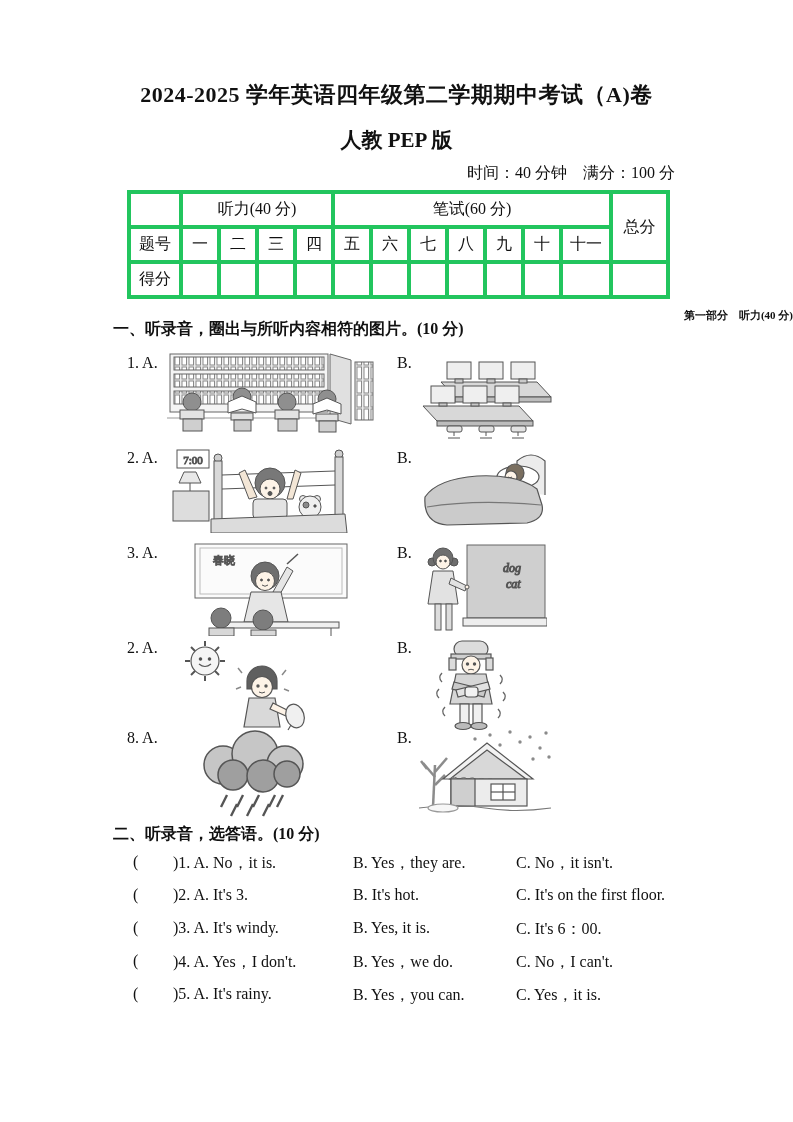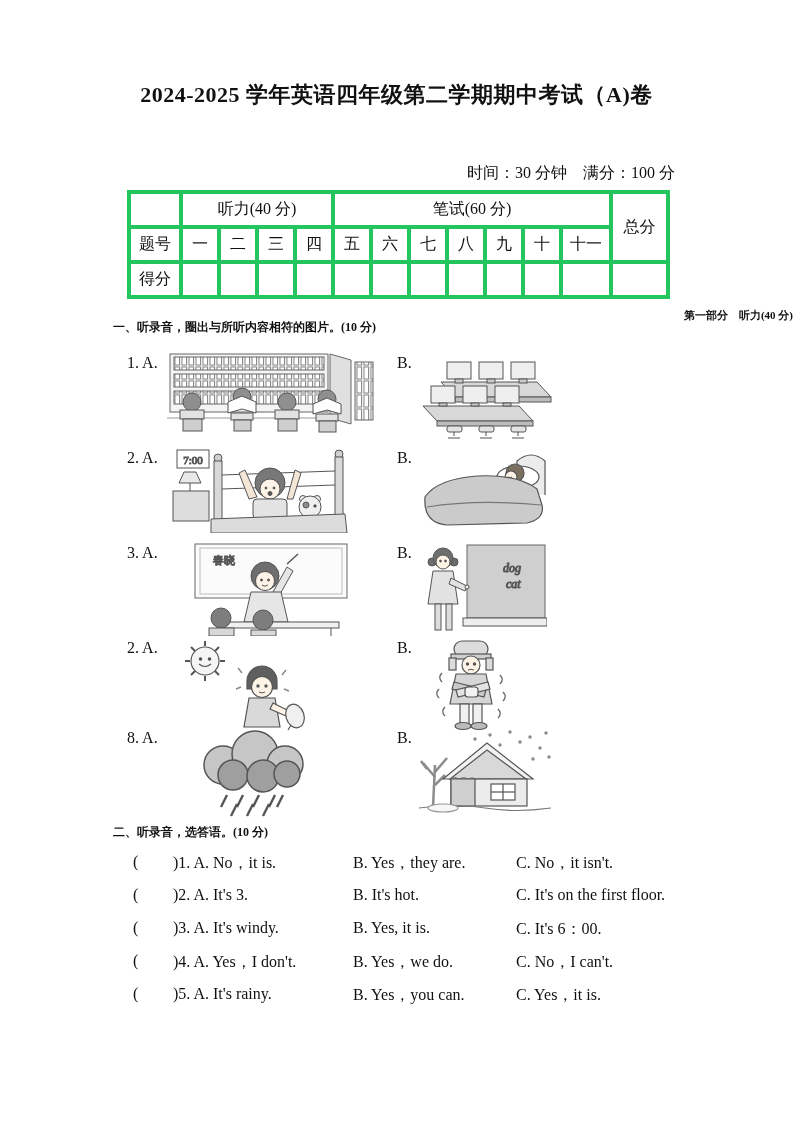--- a/index.html
+++ b/index.html
@@ -9,42 +9,43 @@
          font-size:22px;font-weight:bold;margin:0;letter-spacing:.5px;}
   .subtitle{position:absolute;top:126px;left:0;width:100%;text-align:center;
             font-size:21px;font-weight:bold;margin:0;}
   .info{position:absolute;top:163px;right:118px;font-size:16px;}
   table.score{position:absolute;top:190px;left:127px;border-collapse:collapse;
               table-layout:fixed;font-size:16px;}
   table.score td{border:4px solid #22c55e;height:31px;text-align:center;padding:0;
                  overflow:hidden;white-space:nowrap;}
   .part-heading{position:absolute;top:308px;left:0;width:100%;text-align:right;
                 font-size:11px;font-weight:bold;}
-  .sec-heading{position:absolute;left:113px;font-size:12px;font-weight:bold;}
+  .sec-heading{position:absolute;left:113px;font-size:16px;font-weight:bold;}
   .sec1{top:319px;}
   .sec2{top:824px;}
   .item{position:absolute;left:127px;width:580px;height:95px;}
   .opt-label{position:absolute;font-size:16px;top:2px;}
   .lblA{left:0;}
   .lblB{left:270px;}
   .imgA{position:absolute;left:40px;top:0;}
   .imgB{position:absolute;left:288px;top:0;}
   .ans-row{position:absolute;left:113px;width:620px;height:30px;font-size:16px;}
   .ans-row span{position:absolute;top:0;white-space:nowrap;}
   .p0{left:20px;}  .pA{left:60px;}  .pB{left:240px;}  .pC{left:403px;}
   svg{display:block;}
   svg text{font-family:"Liberation Serif","DejaVu Serif",serif;}
 </style>
 </head>
 <body>
 
 <div class="page">
 
   <h1 class="title">2024-2025 学年英语四年级第二学期期中考试（A)卷</h1>
-  <div class="info">时间：30 分钟　满分：100 分</div>
+  <h2 class="subtitle">人教 PEP 版</h2>
+  <div class="info">时间：40 分钟　满分：100 分</div>
 
   <table class="score">
     <colgroup>
       <col style="width:52px">
         <col style="width:38px">
         <col style="width:38px">
         <col style="width:38px">
         <col style="width:38px">
       <col style="width:38px">
         <col style="width:38px">

